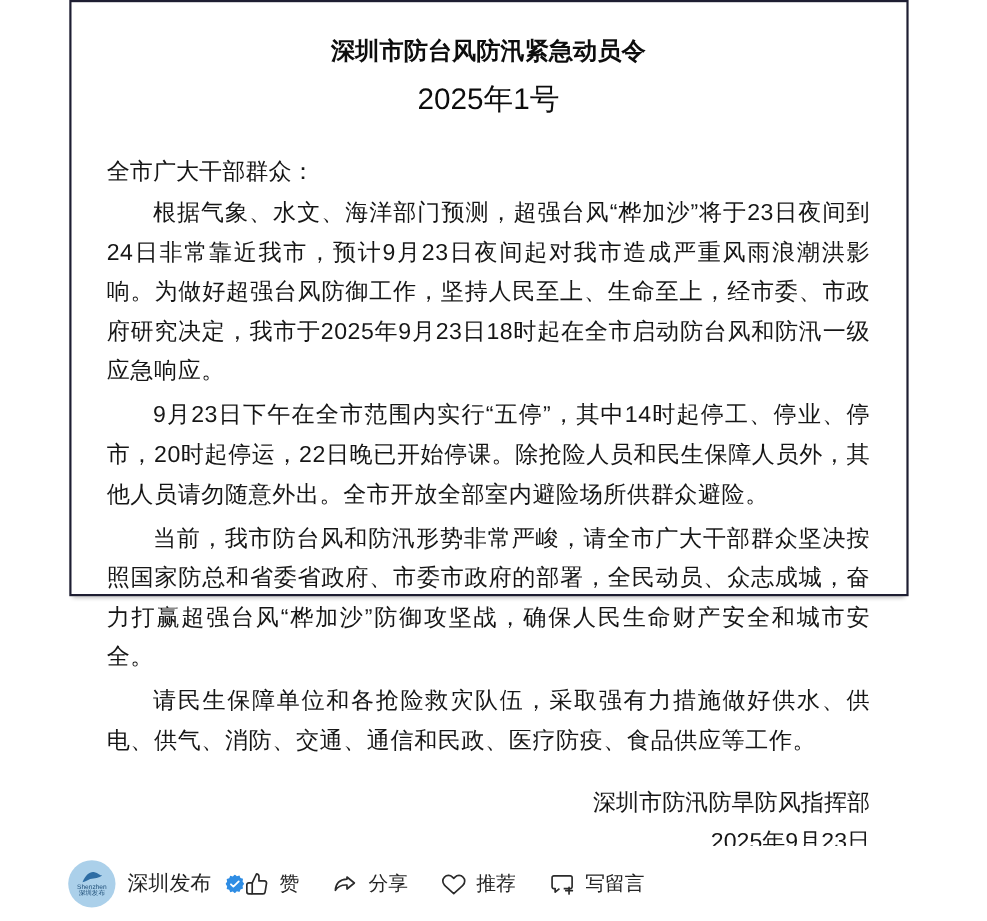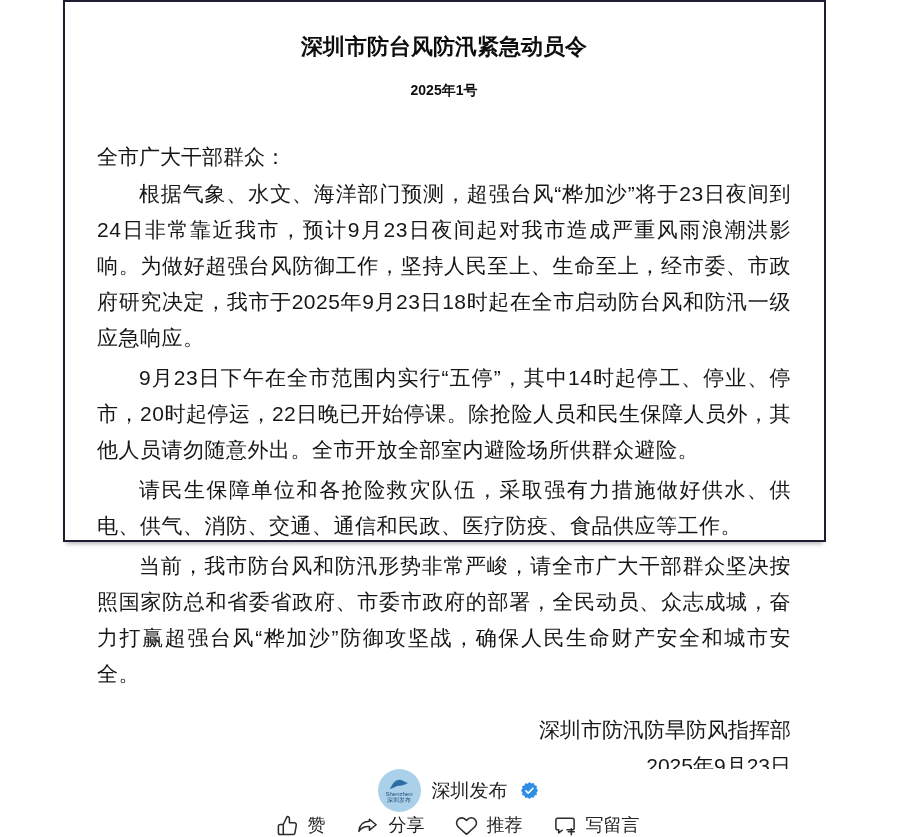--- a/index.html
+++ b/index.html
@@ -17,41 +17,40 @@
     border: 2px solid #1e1e32;
     box-shadow: 0 5px 4px -3px rgba(0,0,0,0.28);
     padding: 24px 33px 0 32px;
     color: #141414;
   }
   .card h1 {
     font-size: 22px; font-weight: bold; text-align: center;
     line-height: 30px; margin-top: 6px; color: #0d0d0d;
   }
   .card h2 {
-    font-size: 14px; font-weight: bold; text-align: center;
+    font-size: 27px; font-weight: normal; text-align: center;
     line-height: 30px; margin-top: 13px; color: #0d0d0d;
   }
   .salutation {
     font-size: 21px; line-height: 30px; margin-top: 37px; color: #161616;
   }
   .para {
     font-size: 21px; line-height: 36px; margin-top: 4px;
     text-indent: 2em; text-align: justify; color: #161616;
     letter-spacing: 0.5px;
   }
   .sig-block { margin-top: 20px; text-align: right; }
   .sig-block p { font-size: 21px; line-height: 36px; color: #161616; }
   .footer {
     position: absolute;
     left: 0; top: 769px;
     width: 897px; height: 68px;
-    display: flex; align-items: center; justify-content: space-between;
+    display: flex; align-items: center; justify-content: flex-start;
     padding: 0 44px 0 62px;
     background: #ffffff;
-    flex-direction: column;
   }
   .account { display: flex; align-items: center; gap: 11px; cursor: pointer; }
   .avatar {
     width: 43px; height: 43px; border-radius: 50%;
     background: #abd0ea;
     display: flex; flex-direction: column; align-items: center; justify-content: center;
     overflow: hidden; flex: 0 0 auto;
   }
   .avatar svg { display: block; }
   .avatar .av-txt {
@@ -70,22 +69,22 @@
 </style>
 </head>
 <body>
 
 <div class="card">
   <h1>深圳市防台风防汛紧急动员令</h1>
   <h2>2025年1号</h2>
   <p class="salutation">全市广大干部群众：</p>
   <p class="para">根据气象、水文、海洋部门预测，超强台风“桦加沙”将于23日夜间到24日非常靠近我市，预计9月23日夜间起对我市造成严重风雨浪潮洪影响。为做好超强台风防御工作，坚持人民至上、生命至上，经市委、市政府研究决定，我市于2025年9月23日18时起在全市启动防台风和防汛一级应急响应。</p>
   <p class="para">9月23日下午在全市范围内实行“五停”，其中14时起停工、停业、停市，20时起停运，22日晚已开始停课。除抢险人员和民生保障人员外，其他人员请勿随意外出。全市开放全部室内避险场所供群众避险。</p>
+  <p class="para">当前，我市防台风和防汛形势非常严峻，请全市广大干部群众坚决按照国家防总和省委省政府、市委市政府的部署，全民动员、众志成城，奋力打赢超强台风“桦加沙”防御攻坚战，确保人民生命财产安全和城市安全。</p>
   <p class="para">请民生保障单位和各抢险救灾队伍，采取强有力措施做好供水、供电、供气、消防、交通、通信和民政、医疗防疫、食品供应等工作。</p>
-  <p class="para">当前，我市防台风和防汛形势非常严峻，请全市广大干部群众坚决按照国家防总和省委省政府、市委市政府的部署，全民动员、众志成城，奋力打赢超强台风“桦加沙”防御攻坚战，确保人民生命财产安全和城市安全。</p>
   <div class="sig-block">
     <p>深圳市防汛防旱防风指挥部</p>
     <p>2025年9月23日</p>
   </div>
 </div>
 
 <div class="footer">
   <div class="account">
     <div class="avatar">
       <svg width="22" height="13" viewBox="0 0 22 13">

